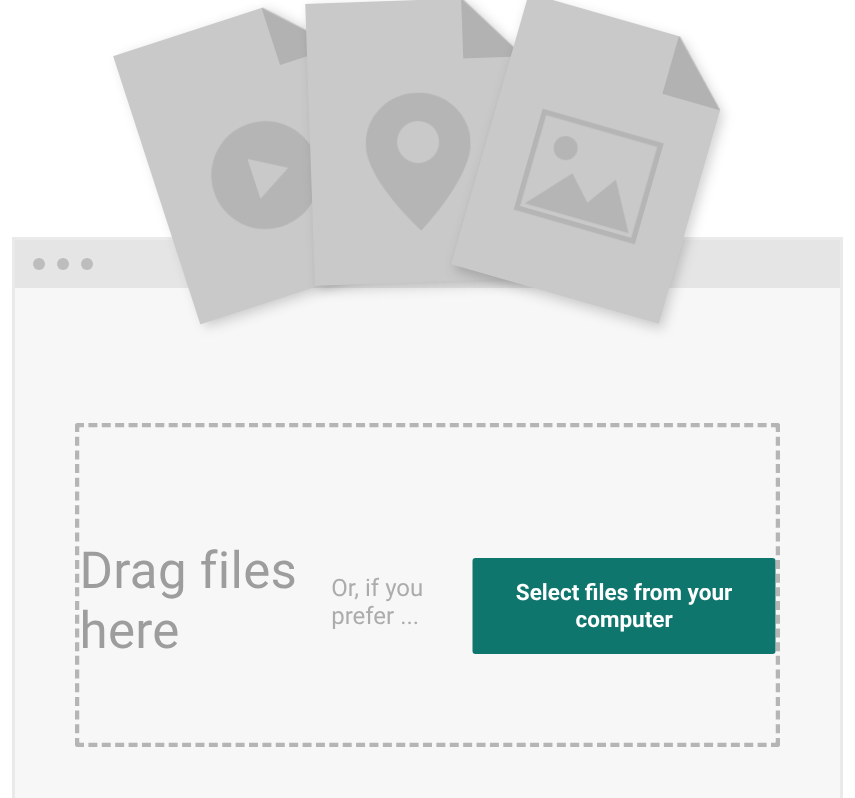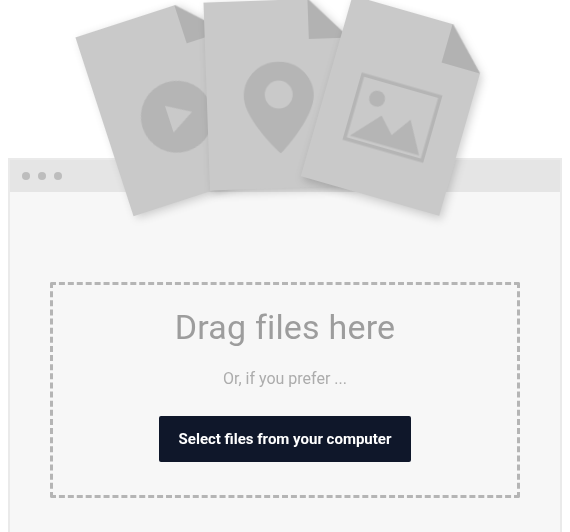--- a/index.html
+++ b/index.html
@@ -45,38 +45,38 @@
     
     .dropzone {
       position: absolute;
       left: 50px;
       right: 50px;
       top: 282px;
       height: 216px;
       border: 3px dashed #b5b5b5;
       border-radius: 2px;
       display: flex;
-      flex-direction: column;
+      flex-direction: row;
       align-items: center;
     }
     .dz-heading {
       margin-top: 22px;
       font-size: 34px;
       font-weight: 400;
       color: #9d9d9d;
       letter-spacing: 0.2px;
     }
     .dz-sub {
       margin-top: 22px;
       font-size: 16px;
       color: #acacac;
     }
     .select-btn {
       margin-top: 28px;
-      background: #0f172a;
+      background: #0f766e;
       color: #fff;
       font-size: 15px;
       font-weight: 700;
       padding: 14px 20px;
       border: none;
       border-radius: 2px;
       cursor: pointer;
       font-family: inherit;
     }
 

